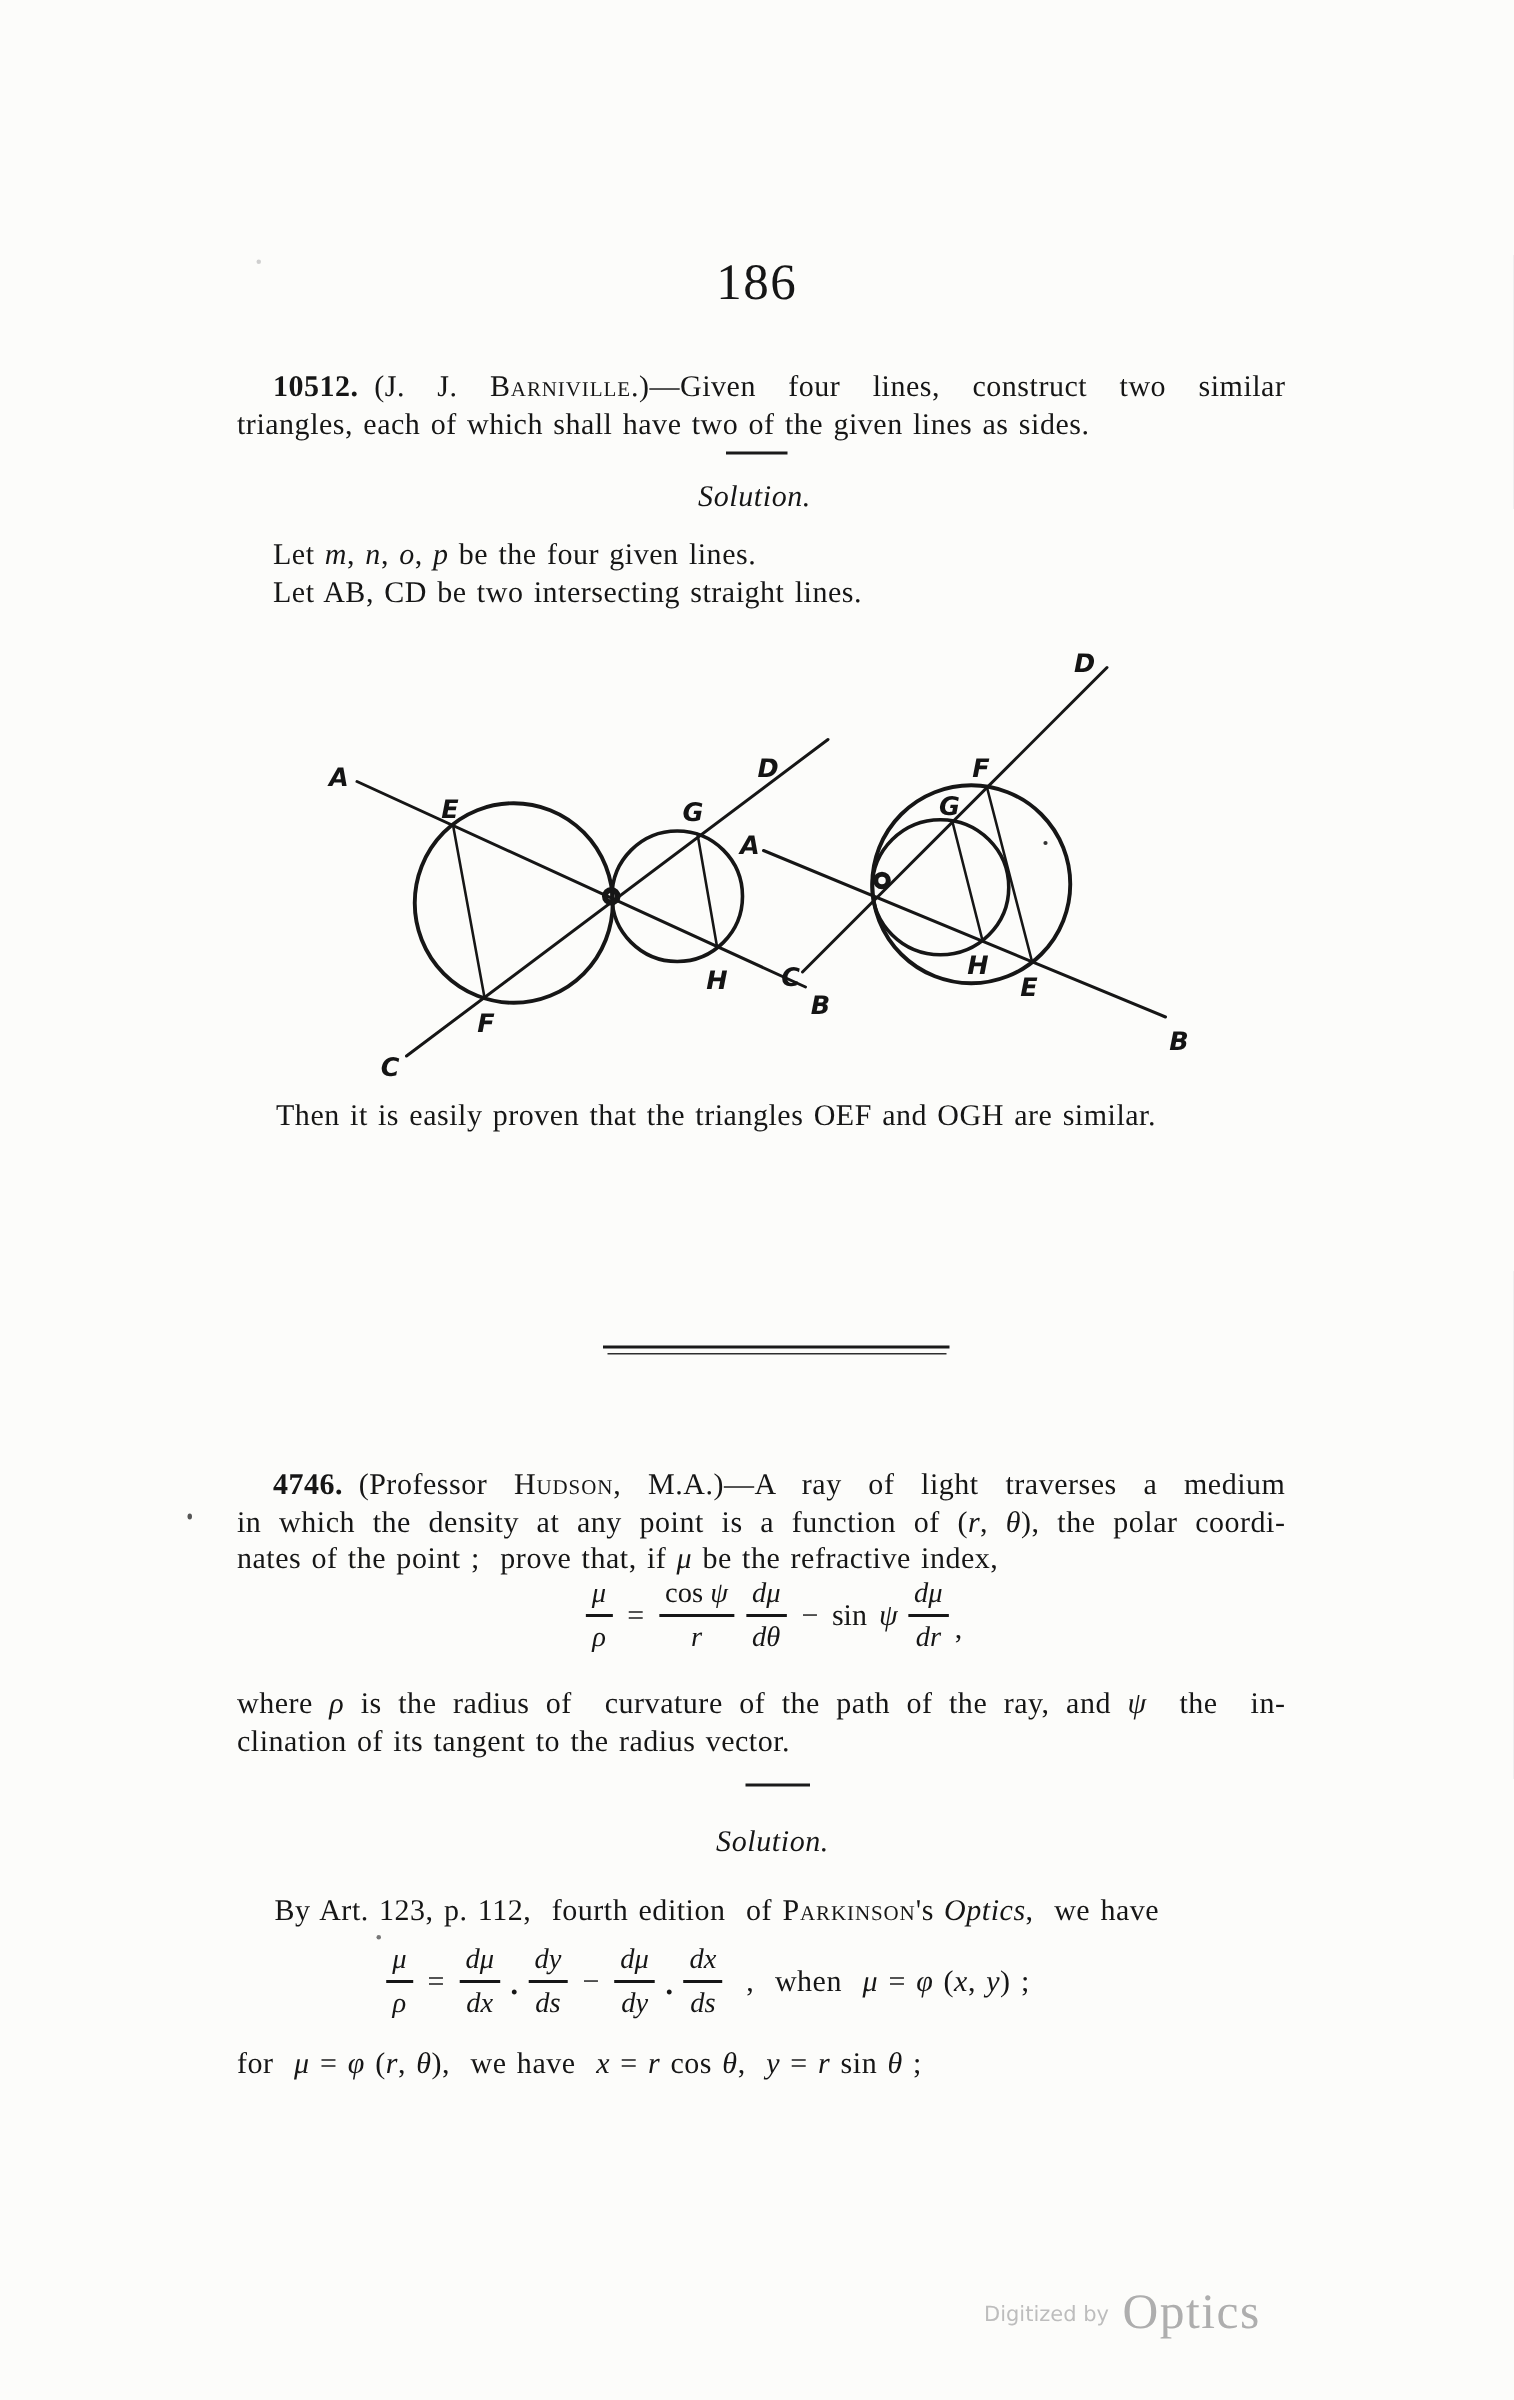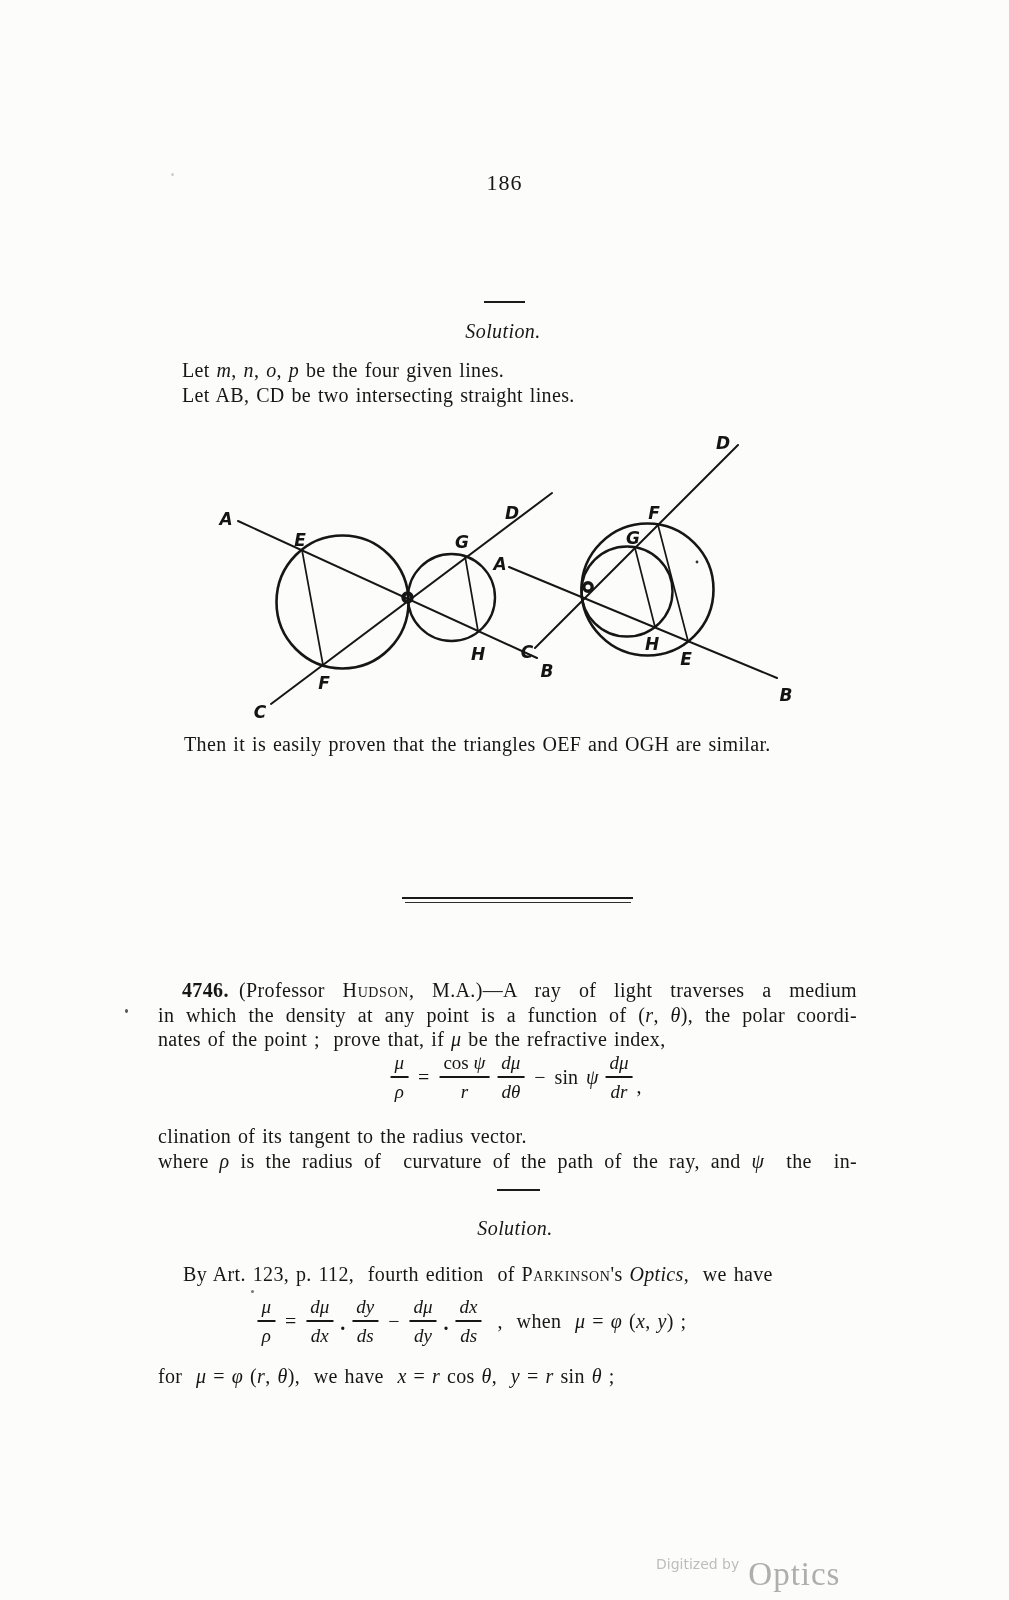--- a/index.html
+++ b/index.html
@@ -3,21 +3,21 @@
 <meta charset="utf-8">
 <style>
   html,body{margin:0;padding:0;background:#e8e8e8;}
   .page{
     position:relative;width:1009px;height:1600px;background:#fcfcfa;
     font-family:"Liberation Serif",serif;color:#161616;overflow:hidden;
     margin:0 auto;
   }
   .pageno{
     position:absolute;top:170px;left:0;width:1009px;text-align:center;
-    font-size:22px;letter-spacing:1px;
+    font-size:34px;letter-spacing:1px;
   }
   .block{position:absolute;}
   .bline{
     font-size:20px;line-height:24.5px;letter-spacing:0.35px;word-spacing:1.5px;
     white-space:pre-wrap;
   }
   .wjust{width:699px;}
   .wjust .bline{text-align:justify;text-align-last:justify;}
   .wjust .bline.lastline{text-align:left;text-align-last:left;}
   .wjust .bline.ind{text-indent:24px;}
@@ -47,33 +47,37 @@
   .comma{transform:translateY(9px);}
   .cdot{transform:translateY(2px);margin:0 3px;font-weight:bold;}
   .ftail{margin-left:12px;}
   
   .diagram{position:absolute;left:180px;top:425px;width:650px;height:300px;}
   .dlabel{
     font-family:"DejaVu Sans",sans-serif;font-weight:bold;font-style:italic;
     font-size:17px;fill:#141414;text-anchor:middle;dominant-baseline:central;
   }
   
-  .watermark{position:absolute;display:flex;align-items:flex-start;gap:9px;margin-top:32px;}
+  .watermark{position:absolute;display:flex;align-items:center;gap:9px;}
   .wm-prefix{font-family:"DejaVu Sans",sans-serif;font-size:14px;color:#bdbdbd;}
   .wm-brand{font-family:"Liberation Serif",serif;font-size:33px;color:#aeaeae;letter-spacing:1px;}
   .speck{position:absolute;border-radius:50%;}
 </style>
 </head>
 <body>
 
 <div class="page">
 
   <div class="pageno">186</div>
   <div class="speck" style="left:171px;top:173px;width:3px;height:3px;background:#cfcfcf;"></div>
 
+  <div class="block wjust" style="left:158px;top:246px;">
+    <div class="bline ind"><span class="seg-b">10512.</span><span class="seg-r"> (J. J. </span><span class="seg-sc">Barniville</span><span class="seg-r">.)—Given four lines, construct two similar</span></div>
+    <div class="bline lastline"><span class="seg-r">triangles, each of which shall have two of the given lines as sides.</span></div>
+  </div>
 
   <div class="rule" style="left:484px;top:301px;width:41px;"></div>
 
   <div class="solhead" style="left:503px;top:320px;">Solution.</div>
 
   <div class="block" style="left:182px;top:358px;">
     <div class="bline"><span class="seg-r">Let </span><span class="seg-i">m</span><span class="seg-r">, </span><span class="seg-i">n</span><span class="seg-r">, </span><span class="seg-i">o</span><span class="seg-r">, </span><span class="seg-i">p</span><span class="seg-r"> be the four given lines.</span></div>
     <div class="bline"><span class="seg-r">Let AB, CD be two intersecting straight lines.</span></div>
   </div>
 
@@ -150,22 +154,22 @@
     <span class="op">−</span>
     <span class="fn"><span class="rm">sin </span><span class="it">ψ</span></span>
     <span class="frac">
       <span class="num it">dμ</span>
       <span class="den it">dr</span>
     </span>
     <span class="comma">,</span>
   </div>
 
   <div class="block wjust" style="left:158px;top:1124px;">
+    <div class="bline"><span class="seg-r">where </span><span class="seg-i">ρ</span><span class="seg-r"> is the radius of  curvature of the path of the ray, and </span><span class="seg-i">ψ</span><span class="seg-r">  the  in-</span></div>
     <div class="bline lastline"><span class="seg-r">clination of its tangent to the radius vector.</span></div>
-    <div class="bline"><span class="seg-r">where </span><span class="seg-i">ρ</span><span class="seg-r"> is the radius of  curvature of the path of the ray, and </span><span class="seg-i">ψ</span><span class="seg-r">  the  in-</span></div>
   </div>
 
   <div class="rule" style="left:497px;top:1189px;width:43px;"></div>
 
   <div class="solhead" style="left:515px;top:1217px;">Solution.</div>
 
   <div class="block" style="left:183px;top:1262px;">
     <div class="bline"><span class="seg-r">By Art. 123, p. 112,  fourth edition  of </span><span class="seg-sc">Parkinson</span><span class="seg-r">'s </span><span class="seg-i">Optics</span><span class="seg-r">,  we have</span></div>
   </div>
   <div class="speck" style="left:251px;top:1290px;width:3px;height:3px;background:#777;"></div>

